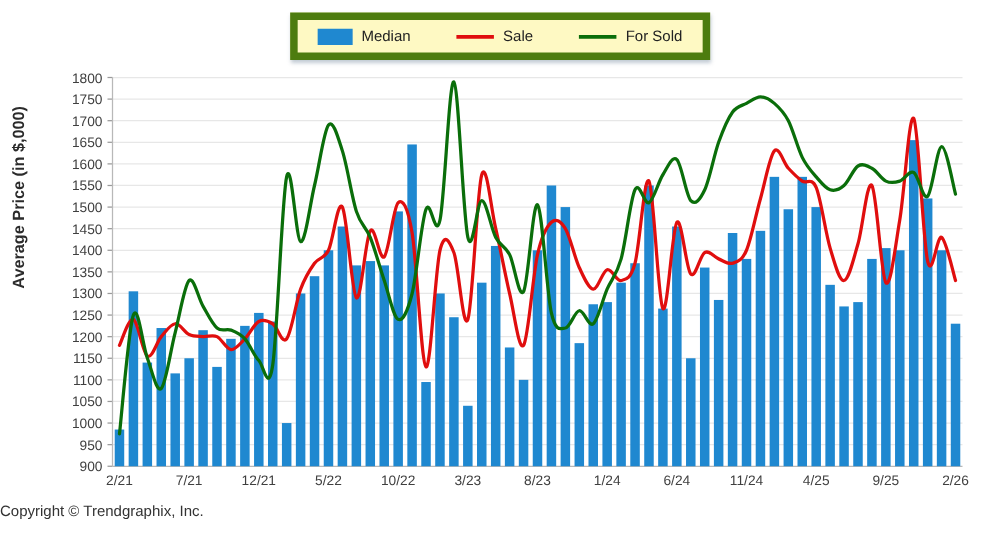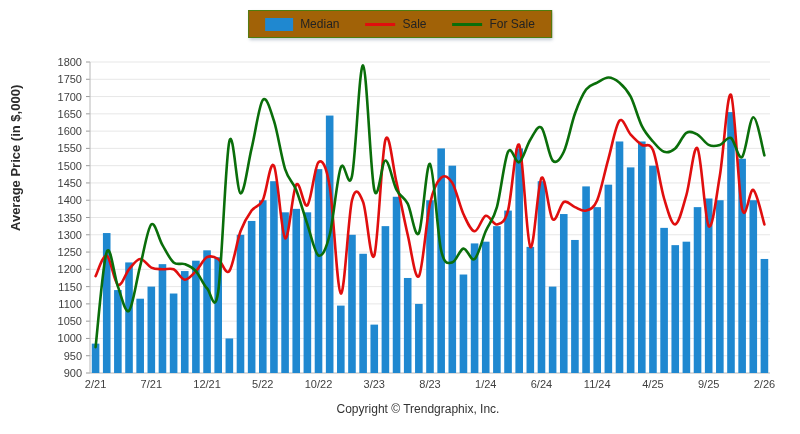--- a/index.html
+++ b/index.html
@@ -1,47 +1,47 @@
 <!DOCTYPE html>
 <html><head>
 <meta charset="utf-8">
 <style>
   html,body{margin:0;padding:0;background:#ffffff;}
   body{font-family:"Liberation Sans", sans-serif;}
   #frame{position:relative;width:800px;height:434px;background:#ffffff;overflow:hidden;}
   #legend{position:absolute;left:50%;top:10px;transform:translateX(-50%);
-    display:flex;align-items:center;gap:26px;background:#a16207;
-    border:1px solid #4d7c0f;box-shadow:1px 2px 3px rgba(120,140,160,0.45);
+    display:flex;align-items:center;gap:37px;background:#fef9c3;
+    border:6px solid #4d7c0f;box-shadow:1px 2px 3px rgba(120,140,160,0.45);
     padding:5px 16px;height:16px;}
   .legend-item{display:flex;align-items:center;gap:7px;}
   .legend-item span.txt{font-size:12px;color:#222;line-height:14px;}
   .sw-bar{width:28px;height:13px;display:inline-block;}
   .sw-line{width:30px;height:3px;display:inline-block;}
   #ytitle{position:absolute;left:2px;top:218px;transform:translateY(-50%) rotate(-90deg);
     transform-origin:center;font-size:13px;font-weight:bold;color:#2b2b2b;white-space:nowrap;width:26px;text-align:center;}
-  #copyright{position:absolute;left:0;right:0;top:402px;text-align:center;
-    font-size:12px;color:#333;padding-left:36px;}
+  #copyright{position:absolute;left:0;right:0;top:402px;text-align:left;
+    font-size:12px;color:#333;}
   svg text{font-family:"Liberation Sans", sans-serif;}
 </style>
 </head>
 <body>
 
 <div id="frame">
   <div id="legend">
       <div class="legend-item">
         <span class="sw-bar" style="background: rgb(31, 136, 208);"></span>
         <span class="txt">Median</span>
       </div>
       <div class="legend-item">
         <span class="sw-line" style="background: rgb(224, 14, 14);"></span>
         <span class="txt">Sale</span>
       </div>
       <div class="legend-item">
         <span class="sw-line" style="background: rgb(10, 110, 10);"></span>
-        <span class="txt">For Sale</span>
+        <span class="txt">For Sold</span>
       </div>
     </div>
   <div id="ytitle">Average Price (in $,000)</div>
   <svg id="plot" width="800" height="434" viewBox="0 0 800 434">
       <line x1="90" y1="373" x2="770" y2="373" stroke="#b8b8b8" stroke-width="1"></line>
       <line x1="86" y1="373" x2="90" y2="373" stroke="#9a9a9a" stroke-width="1"></line>
       <text x="82" y="377" text-anchor="end" font-size="11" fill="#3f3f3f">900</text>
       <line x1="90" y1="355.72222222222223" x2="770" y2="355.72222222222223" stroke="#e7e7e7" stroke-width="1"></line>
       <line x1="86" y1="355.72222222222223" x2="90" y2="355.72222222222223" stroke="#9a9a9a" stroke-width="1"></line>
       <text x="82" y="359.72222222222223" text-anchor="end" font-size="11" fill="#3f3f3f">950</text>

